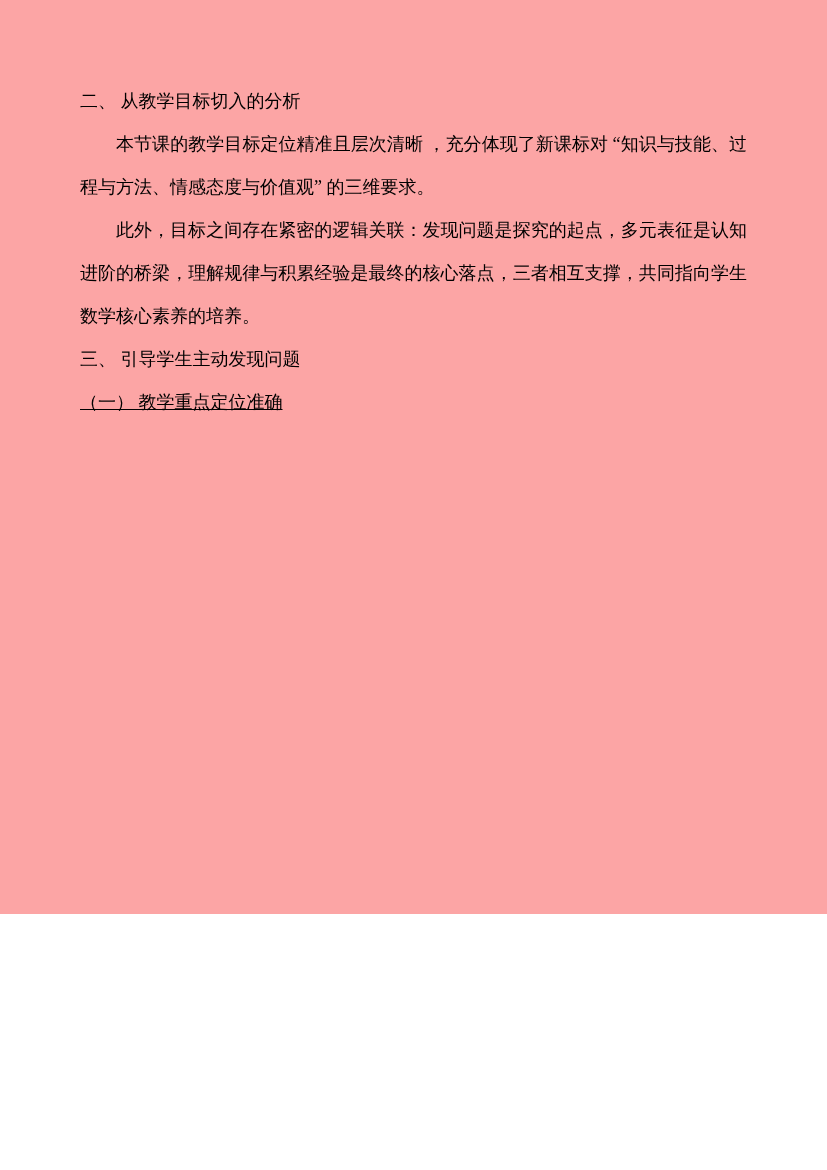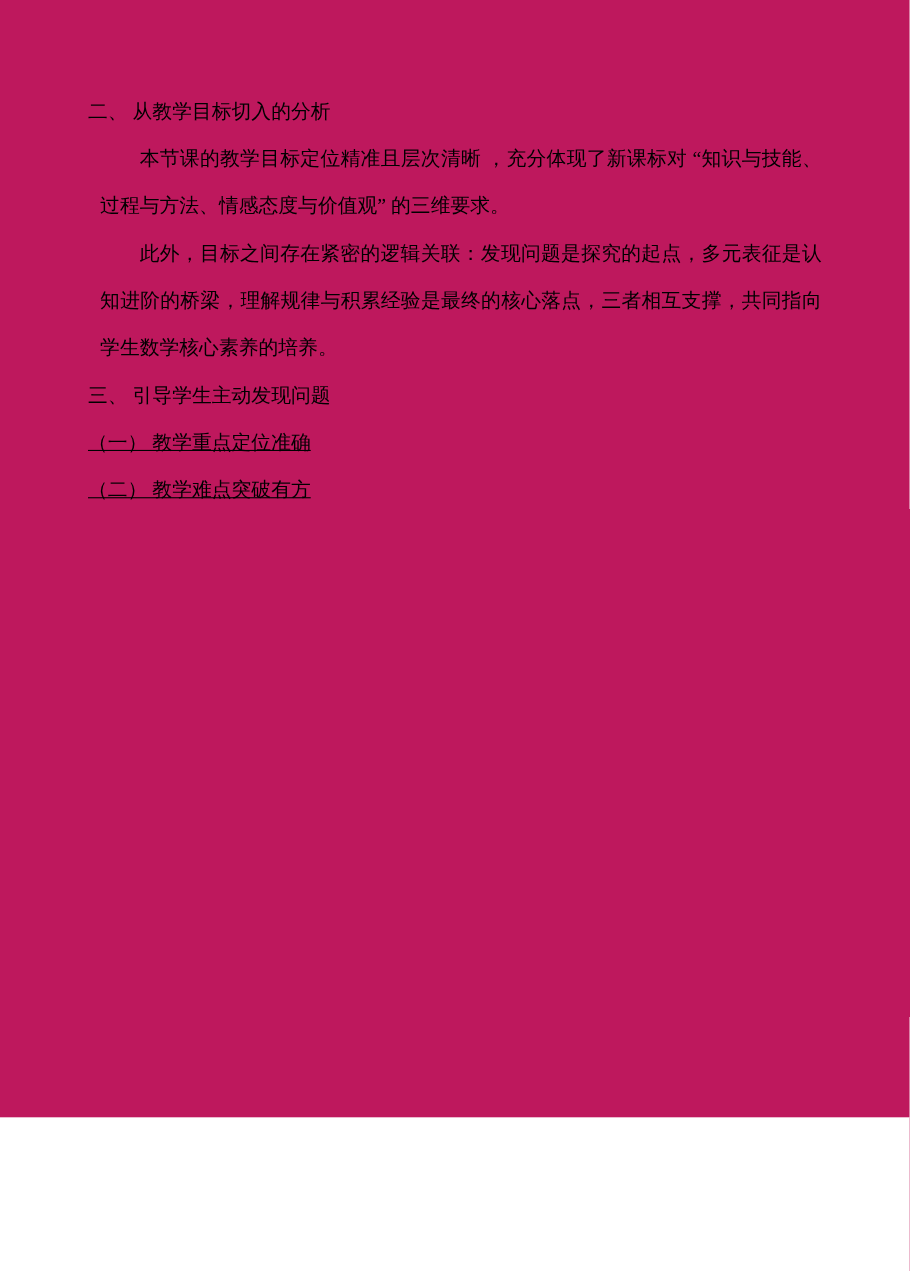--- a/index.html
+++ b/index.html
@@ -3,22 +3,22 @@
 <meta charset="utf-8">
 <style>
   html, body {
     margin: 0;
     padding: 0;
     background: #ffffff;
   }
   .page {
     position: relative;
     width: 827px;
-    height: 1016px;
-    background: #be185d;
+    height: 914px;
+    background: #fca5a5;
     box-sizing: border-box;
     padding: 80px 80px 0 80px;
     overflow: hidden;
     font-family: "Liberation Serif", "DejaVu Serif", serif;
     font-size: 18px;
     line-height: 43px;
     color: #000000;
   }
   .block { margin: 0; }
   .heading {
@@ -27,34 +27,32 @@
   }
   .subheading {
     text-indent: 0;
     text-align: left;
     text-decoration: underline;
   }
   .para {
     text-indent: 2em;
     text-align: justify;
     text-justify: inter-ideograph;
-    margin-left: 11px;
   }
 </style>
 </head>
 <body>
 
 <div class="page">
   <div class="block heading">二、 从教学目标切入的分析</div>
 
   <p class="block para">本节课的教学目标定位精准且层次清晰 ，充分体现了新课标对 “知识与技能、过程与方法、情感态度与价值观” 的三维要求。</p>
 
 
   <p class="block para">此外，目标之间存在紧密的逻辑关联：发现问题是探究的起点，多元表征是认知进阶的桥梁，理解规律与积累经验是最终的核心落点，三者相互支撑，共同指向学生数学核心素养的培养。</p>
 
   <div class="block heading">三、 引导学生主动发现问题</div>
 
   <div class="block subheading">（一） 教学重点定位准确</div>
 
 
-  <div class="block subheading">（二） 教学难点突破有方</div>
 
 </div>
 
 </body></html>

